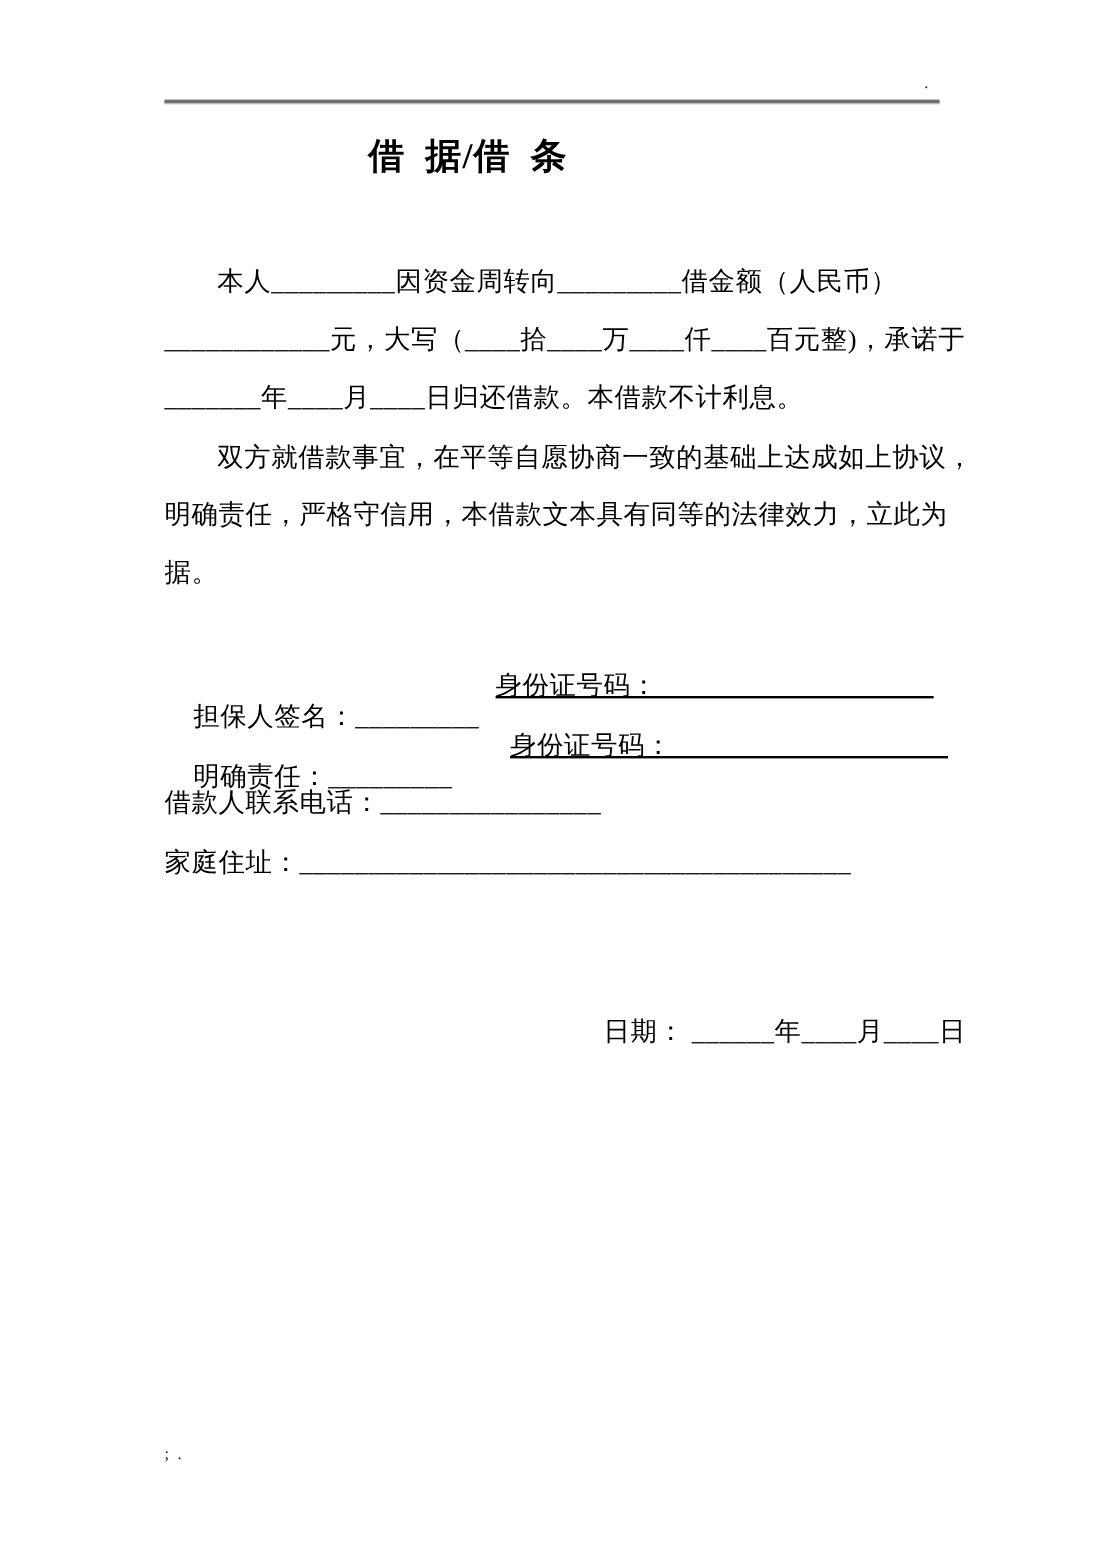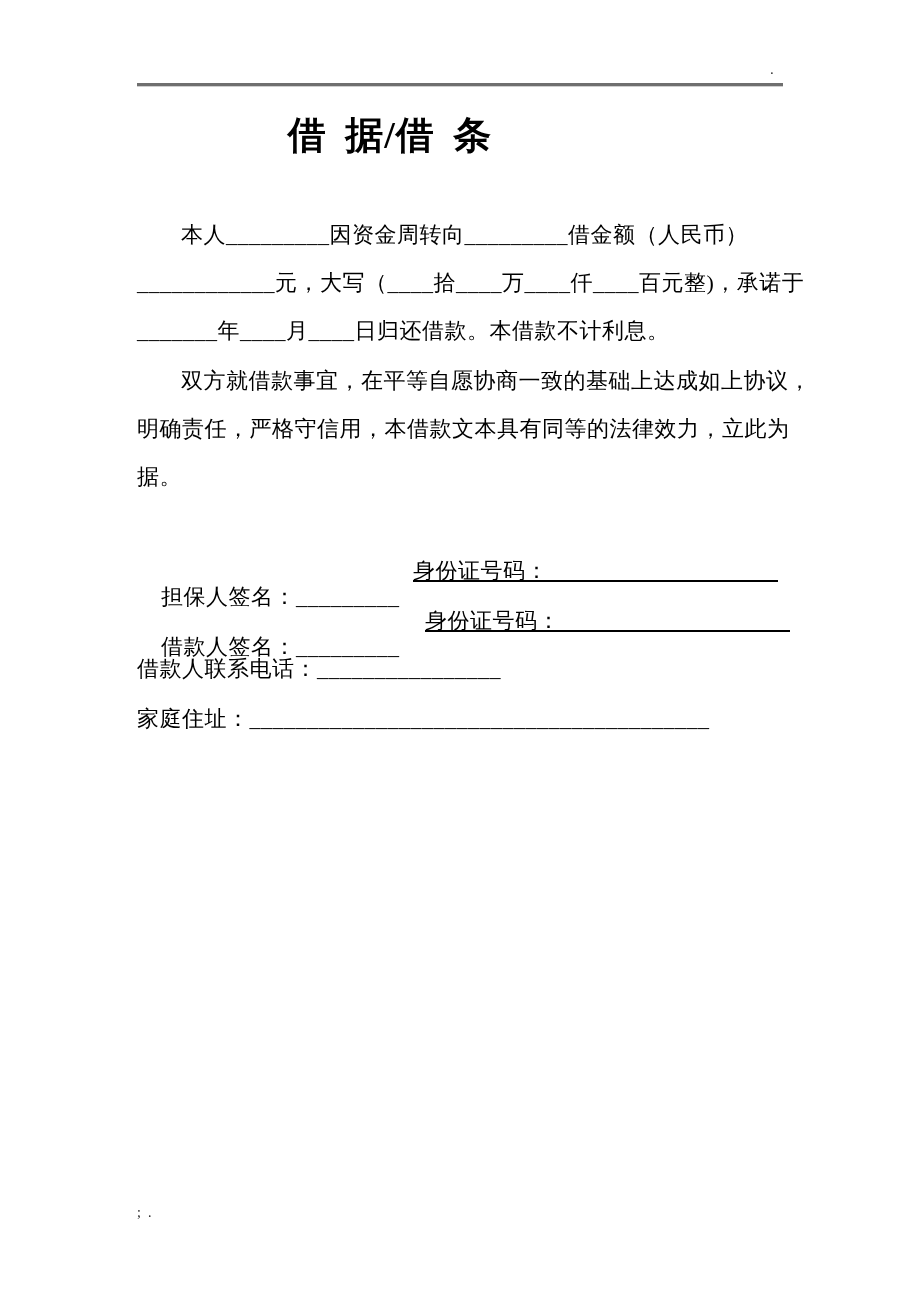--- a/index.html
+++ b/index.html
@@ -32,21 +32,21 @@
     font-size: 15px;
     line-height: 15px;
     color: #333333;
   }
   .title {
     position: absolute;
     left: 0;
     top: 110px;
     width: 780px;
     text-align: center;
-    font-size: 38px;
+    font-size: 30px;
     font-weight: bold;
     letter-spacing: 1px;
     word-spacing: 8px;
     white-space: pre;
   }
   .line {
     position: absolute;
     left: 137px;
     height: 26px;
     font-size: 22px;
@@ -87,24 +87,25 @@
   <div class="line" style="top:416px">明确责任，严格守信用，本借款文本具有同等的法律效力，立此为</div>
   <div class="line indent" style="top:368px">双方就借款事宜，在平等自愿协商一致的基础上达成如上协议，</div>
   <div class="line" style="top:464px">据。</div>
 
   <div class="line" style="top:558px">
     <span>担保人签名：_________</span>
     <span class="seg2 s1">身份证号码：____________________</span>
   </div>
 
   <div class="line" style="top:608px">
-    <span>借款人签名：_________</span>
+    <span>明确责任：_________</span>
     <span class="seg2 s2">身份证号码：____________________</span>
   </div>
 
   <div class="line" style="top:656px">借款人联系电话：________________</div>
 
   <div class="line" style="top:706px">家庭住址：________________________________________</div>
 
+  <div class="line dateline" style="top:847px">日期： ______年____月____日</div>
 
   <span class="bottom-mark">;  .</span>
 
 </div>
 
 </body></html>

